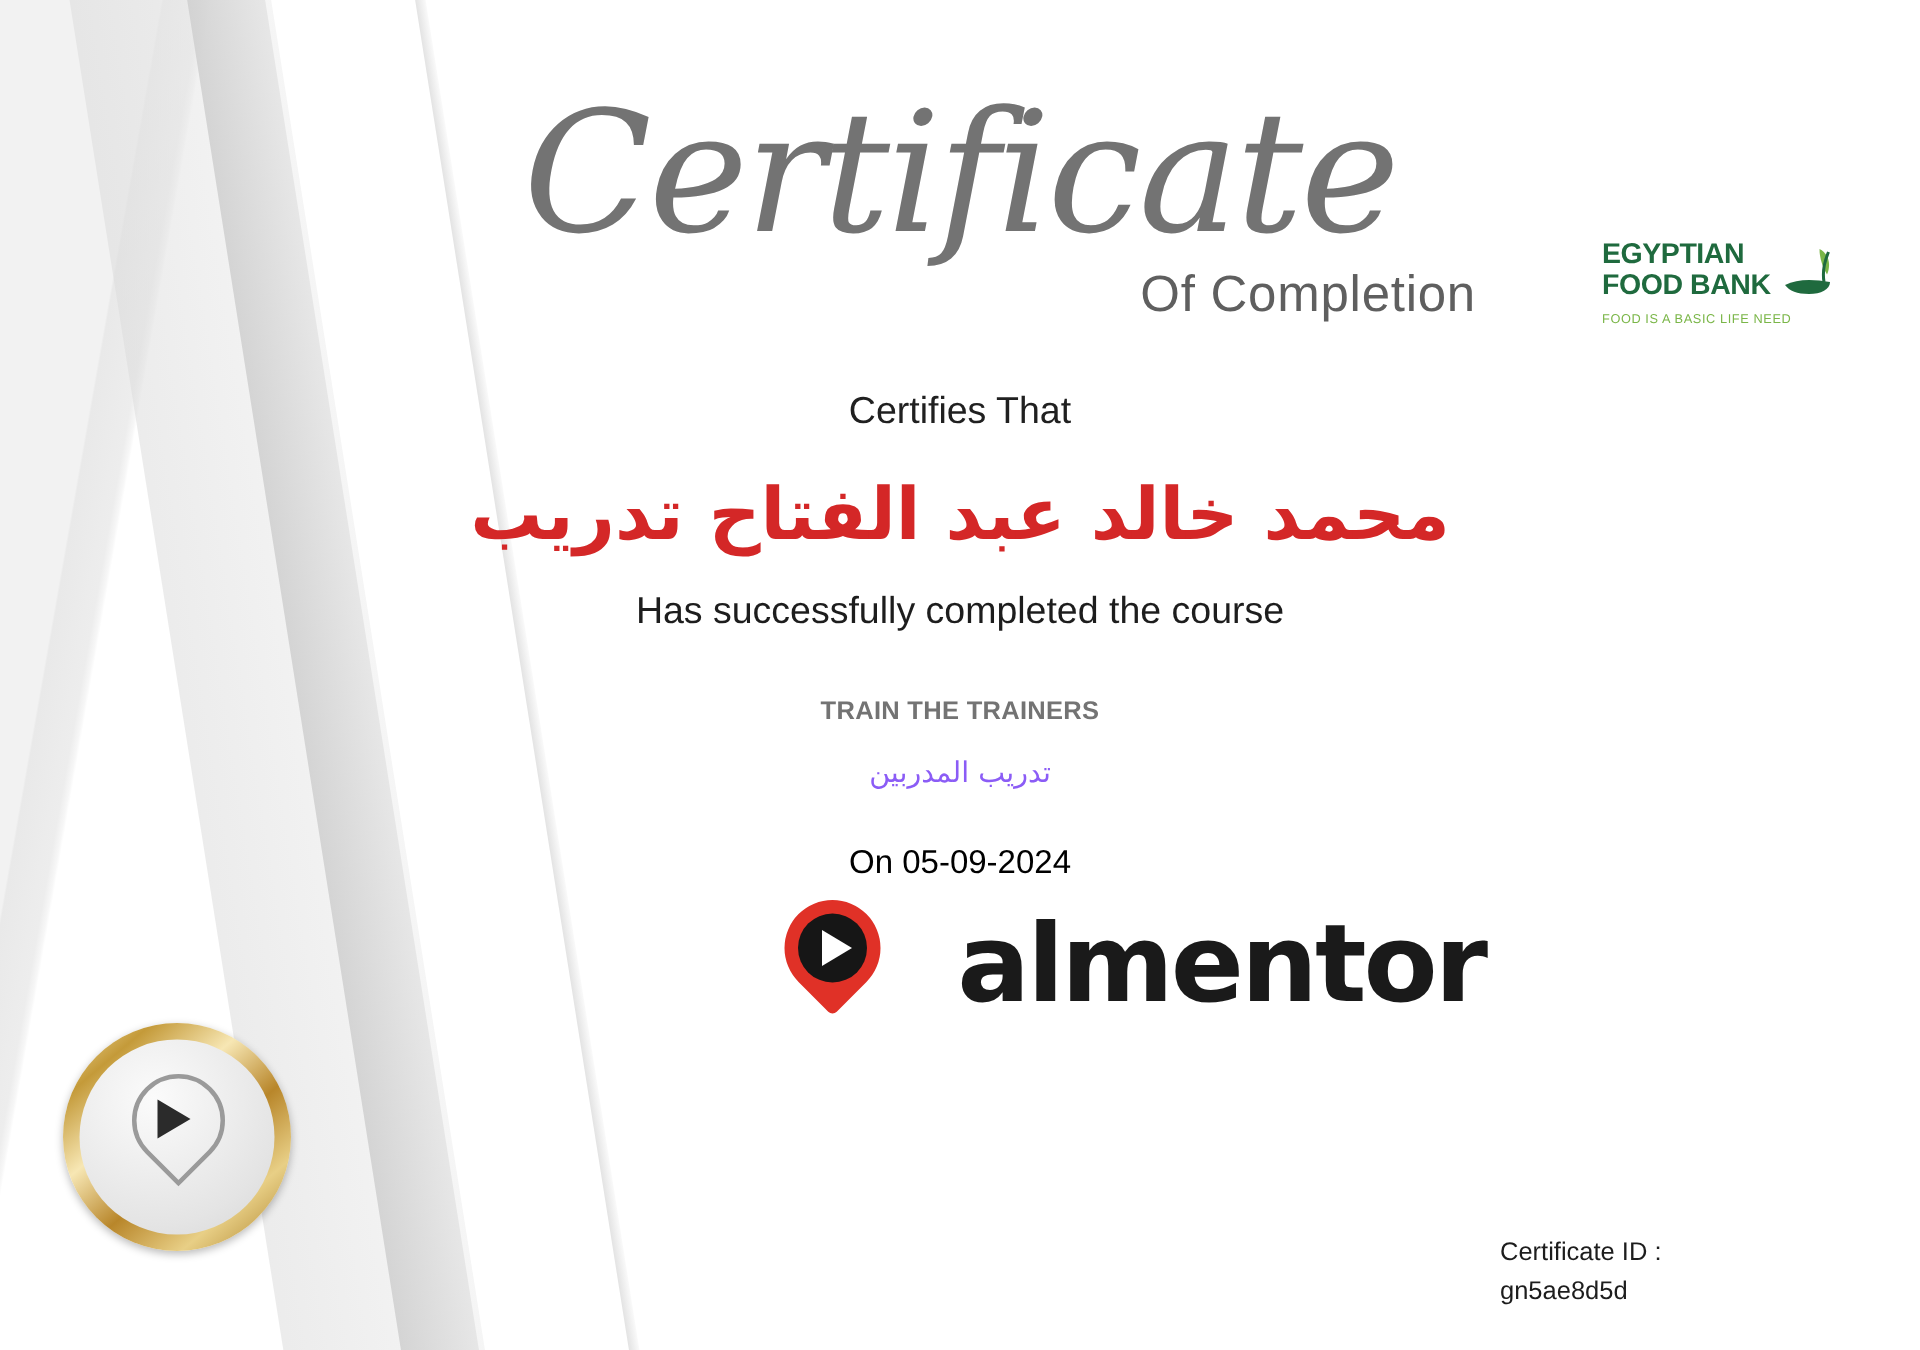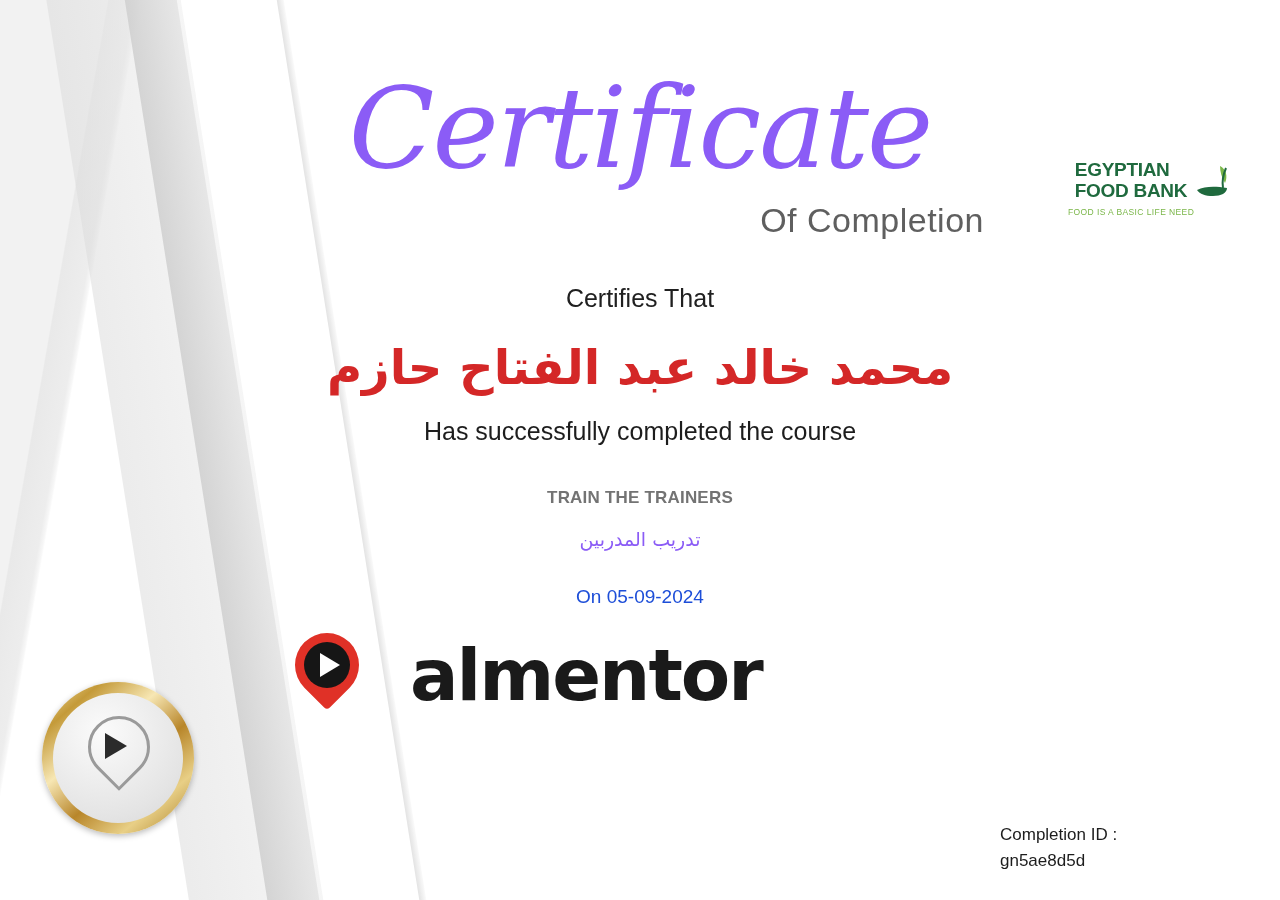--- a/index.html
+++ b/index.html
@@ -117,28 +117,28 @@
   
   .content {
     position: absolute;
     left: 290px;
     top: 0;
     width: 700px;
     text-align: center;
   }
 
   .title-script {
-    margin: 12px;
+    margin: 0;
     padding-top: 56px;
     font-family: "DejaVu Serif", serif;
     font-style: italic;
     font-size: 112px;
     line-height: 1.08;
     font-weight: 400;
-    color: #8b5cf6;
+    color: #737373;
     letter-spacing: -2px;
   }
   .title-sub {
     margin: 0;
     padding-right: 6px;
     text-align: right;
     font-size: 34px;
     font-weight: 300;
     color: #5f5f5f;
     letter-spacing: .5px;
@@ -178,32 +178,32 @@
     margin: 0;
     padding-top: 20px;
     font-size: 19px;
     color: #8b5cf6;
     direction: rtl;
     font-family: "DejaVu Sans", sans-serif;
   }
   .date-line {
     margin: 0;
     padding-top: 36px;
-    font-size: 19px;
-    color: #1d4ed8;
+    font-size: 22px;
+    color: #000000;
   }
 
   
   .almentor {
     position: relative;
     height: 96px;
-    margin-top: 19px;
+    margin-top: 6px;
     display: flex;
     align-items: center;
-    justify-content: flex-start;
+    justify-content: flex-end;
     gap: 42px;
   }
   .al-pin {
     position: relative;
     width: 74px;
     height: 92px;
     margin-right: 4px;
   }
   .al-pin-shape {
     position: absolute;
@@ -261,21 +261,20 @@
   .efb {
     position: absolute;
     right: 40px;
     top: 160px;
     width: 172px;
     text-align: left;
   }
   .efb-row {
     display: flex;
     align-items: flex-start;
-    justify-content: center;
   }
   .efb-words {
     font-family: "Liberation Sans", sans-serif;
     font-weight: 700;
     font-size: 19px;
     line-height: 1.08;
     color: #1f6a3e;
     letter-spacing: -.3px;
   }
   .efb-mark {
@@ -336,37 +335,37 @@
       </div>
     </div>
     <div class="efb-tag">FOOD IS A BASIC LIFE NEED</div>
   </div>
 
   <div class="content">
     <h1 class="title-script">Certificate</h1>
     <div class="title-sub">Of Completion</div>
 
     <p class="certifies">Certifies That</p>
-    <p class="recipient">محمد خالد عبد الفتاح حازم</p>
+    <p class="recipient">محمد خالد عبد الفتاح تدريب</p>
     <p class="completed">Has successfully completed the course</p>
 
     <p class="course-en">TRAIN THE TRAINERS</p>
     <p class="course-ar">تدريب المدربين</p>
 
     <p class="date-line">On 05-09-2024</p>
 
     <div class="almentor">
       <div class="al-pin">
         <div class="al-pin-shape"></div>
         <div class="al-pin-disc"></div>
         <div class="al-pin-play"></div>
       </div>
       <div class="al-word">almentor</div>
     </div>
 
   </div>
 
   <div class="cert-id">
-    <div>Completion ID :</div>
+    <div>Certificate ID :</div>
     <div>gn5ae8d5d</div>
   </div>
 
 </div>
 
 </body></html>

